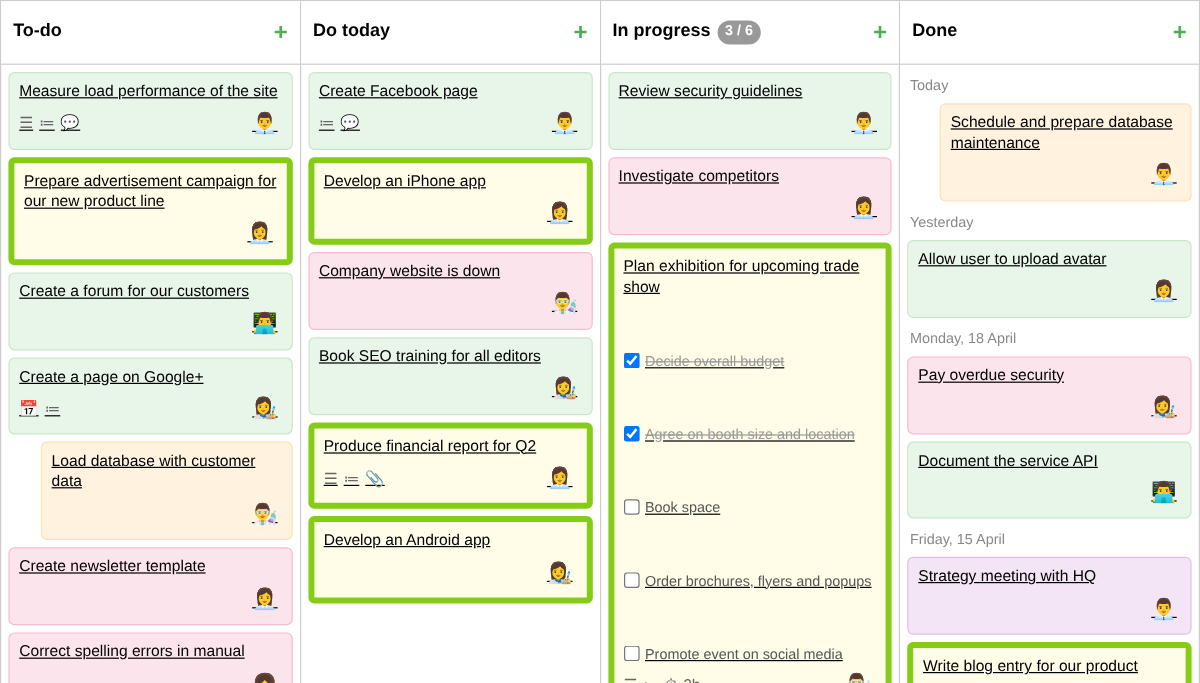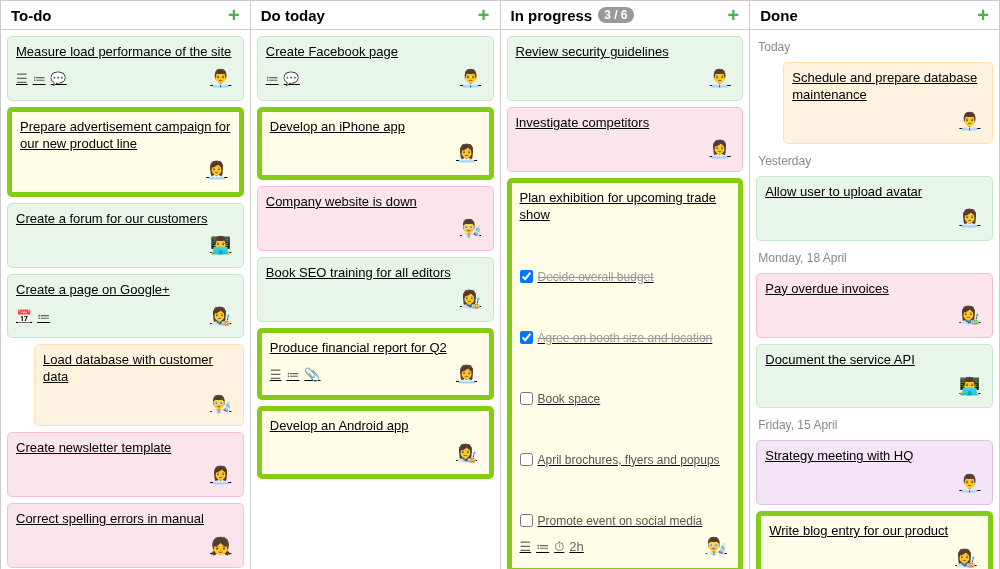--- a/index.html
+++ b/index.html
@@ -17,23 +17,22 @@
     }
     .column {
       flex: 1;
       border-right: 1px solid #ccc;
       display: flex;
       flex-direction: column;
     }
     .column:last-child { border-right: none; }
     .col-header {
       display: flex;
-      align-items: center;
       justify-content: center;
-      padding: 4px 10px;
+      padding: 16px 10px;
       font-weight: bold;
       font-size: 15px;
       border-bottom: 1px solid #ccc;
       background: #fff;
       gap: 6px;
     }
     .col-header .add-btn {
       color: #4caf50;
       font-size: 20px;
       font-weight: bold;
@@ -279,21 +278,21 @@
             <div class="checklist-item done">
               <input type="checkbox" checked="" style="">
               <span>Agree on booth size and location</span>
             </div>
             <div class="checklist-item">
               <input type="checkbox" style="">
               <span>Book space</span>
             </div>
             <div class="checklist-item">
               <input type="checkbox" style="">
-              <span>April brochures, flyers and popups</span>
+              <span>Order brochures, flyers and popups</span>
             </div>
             <div class="checklist-item">
               <input type="checkbox" style="">
               <span>Promote event on social media</span>
             </div>
           </div>
           <div class="card-footer">
             <div class="card-icons">
               <span class="icon-sym">☰</span>
               <span class="icon-sym">≔</span>
@@ -322,21 +321,21 @@
         <div class="date-label">Yesterday</div>
         <div class="card card-green">
           <div class="card-title">Allow user to upload avatar</div>
           <div class="card-footer">
             <div></div>
             <div class="avatar">👩‍💼</div>
           </div>
         </div>
         <div class="date-label">Monday, 18 April</div>
         <div class="card card-pink">
-          <div class="card-title">Pay overdue invoices</div>
+          <div class="card-title">Pay overdue security</div>
           <div class="card-footer">
             <div></div>
             <div class="avatar">👩‍🎨</div>
           </div>
         </div>
         <div class="card card-green">
           <div class="card-title">Document the service API</div>
           <div class="card-footer">
             <div></div>
             <div class="avatar">👨‍💻</div>

